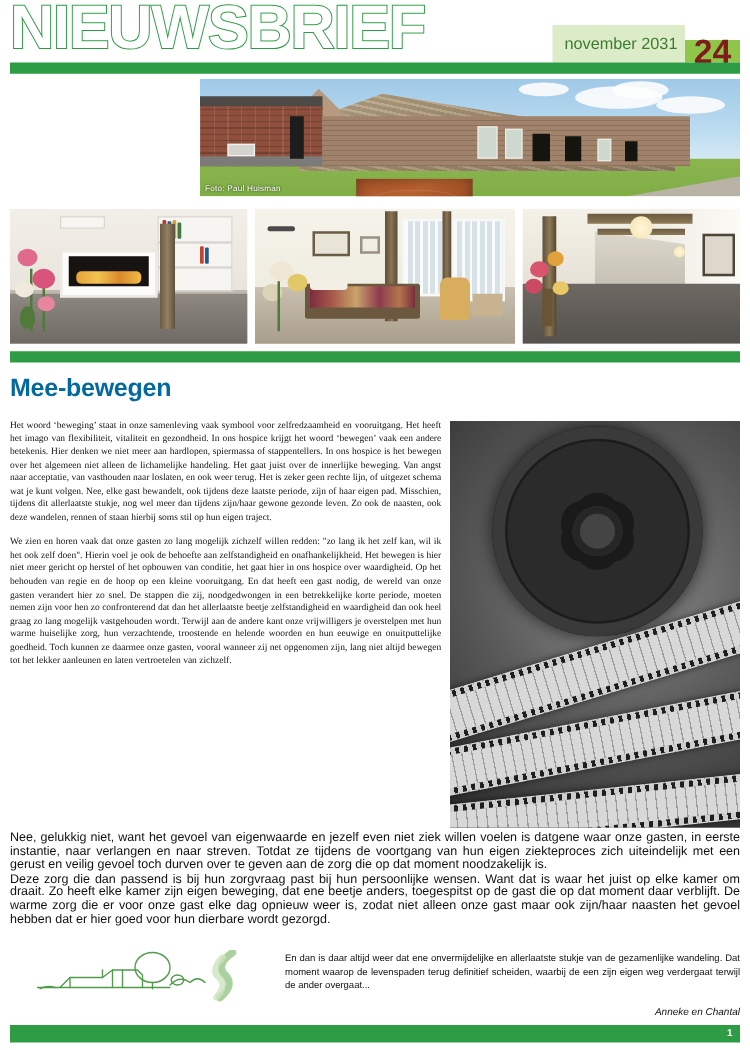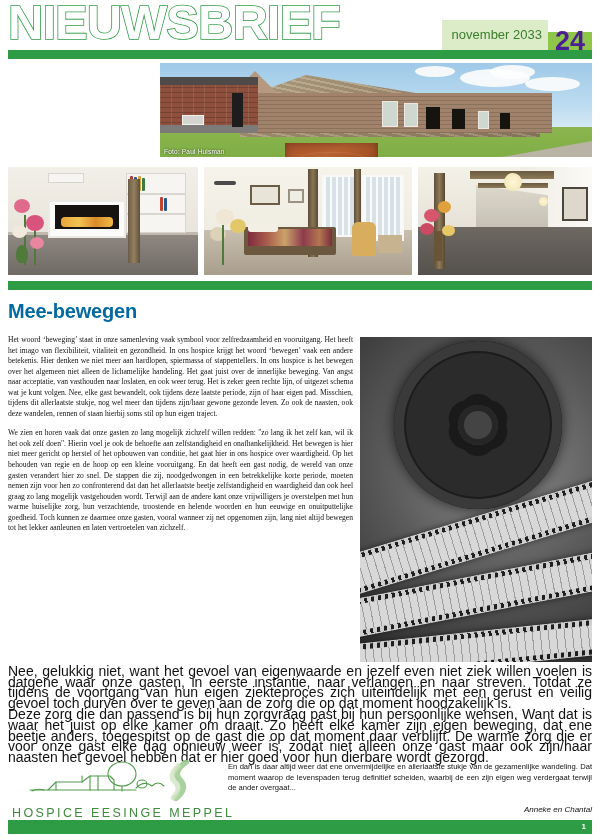--- a/index.html
+++ b/index.html
@@ -45,21 +45,21 @@
   .issue-date{
     background:#dcebc8;
     color:#3a7d2c;
     font-size:13px;
     line-height:30px;
     padding:0 6px 0 10px;
     white-space:nowrap;
   }
   .issue-number{
     background:#8fc64a;
-    color:#4c1d95;
+    color:#7f1d1d;
     font-size:27px;
     font-weight:bold;
     line-height:30px;
     padding:0 7px;
     display:flex;
     align-items:center;
     justify-content:center;
     min-width:34px;
     box-sizing:border-box;
     margin-top:12px;
@@ -281,21 +281,21 @@
     text-align:justify;
     color:#111;
     font-family:Liberation Serif, serif;
   }
   .col-text p{margin:0 0 9px 0;}
 
   .full-text{
     position:absolute;
     left:8px; top:666px;
     width:584px;
-    font-size:14px;
+    font-size:10px;
     line-height:10.6px;
     text-align:justify;
     color:#111;
   }
   .full-text p{margin:0 0 1px 0;}
 
   .tail-text{
     position:absolute;
     left:228px; top:762px;
     width:364px;
@@ -344,21 +344,21 @@
     color:#ffffff;
   }
 </style>
 </head>
 <body>
 
 <div class="masthead">
   <div class="masthead-title">NIEUWSBRIEF</div>
 
   <div class="issue-block">
-    <div class="issue-date">november 2033</div>
+    <div class="issue-date">november 2031</div>
     <div class="issue-number">24</div>
   </div>
 
   <div class="rule-green"></div>
 </div>
 
 <div class="hero-wrap">
   <div class="hero-sky"></div>
   <div class="cloud c1"></div>
   <div class="cloud c2"></div>
@@ -502,18 +502,17 @@
       <path d="M20 30 L38 30 M104 30 L126 30"></path>
       <path d="M22 31 q 6 -3 12 -1"></path>
       <ellipse cx="112" cy="14" rx="14" ry="12"></ellipse>
       <path d="M112 26 L112 31"></path>
       <path d="M126 28 q 8 -8 16 -2 q 6 -6 12 0"></path>
       <ellipse cx="132" cy="24" rx="5" ry="4"></ellipse>
     </g>
     <path d="M176 2 q -14 10 -6 18 q 8 8 -4 18" fill="none" stroke="#9ec98f" stroke-width="6" stroke-linecap="round" opacity=".85"></path>
     <path d="M168 6 q -10 10 -3 16 q 7 6 -2 16" fill="none" stroke="#cfe3c0" stroke-width="5" stroke-linecap="round" opacity=".8"></path>
   </svg>
-  <div class="logo-text">HOSPICE EESINGE MEPPEL</div>
 </div>
 
 <div class="footer-bar">
   <span class="page-num">1</span>
 </div>
 
 </body></html>

